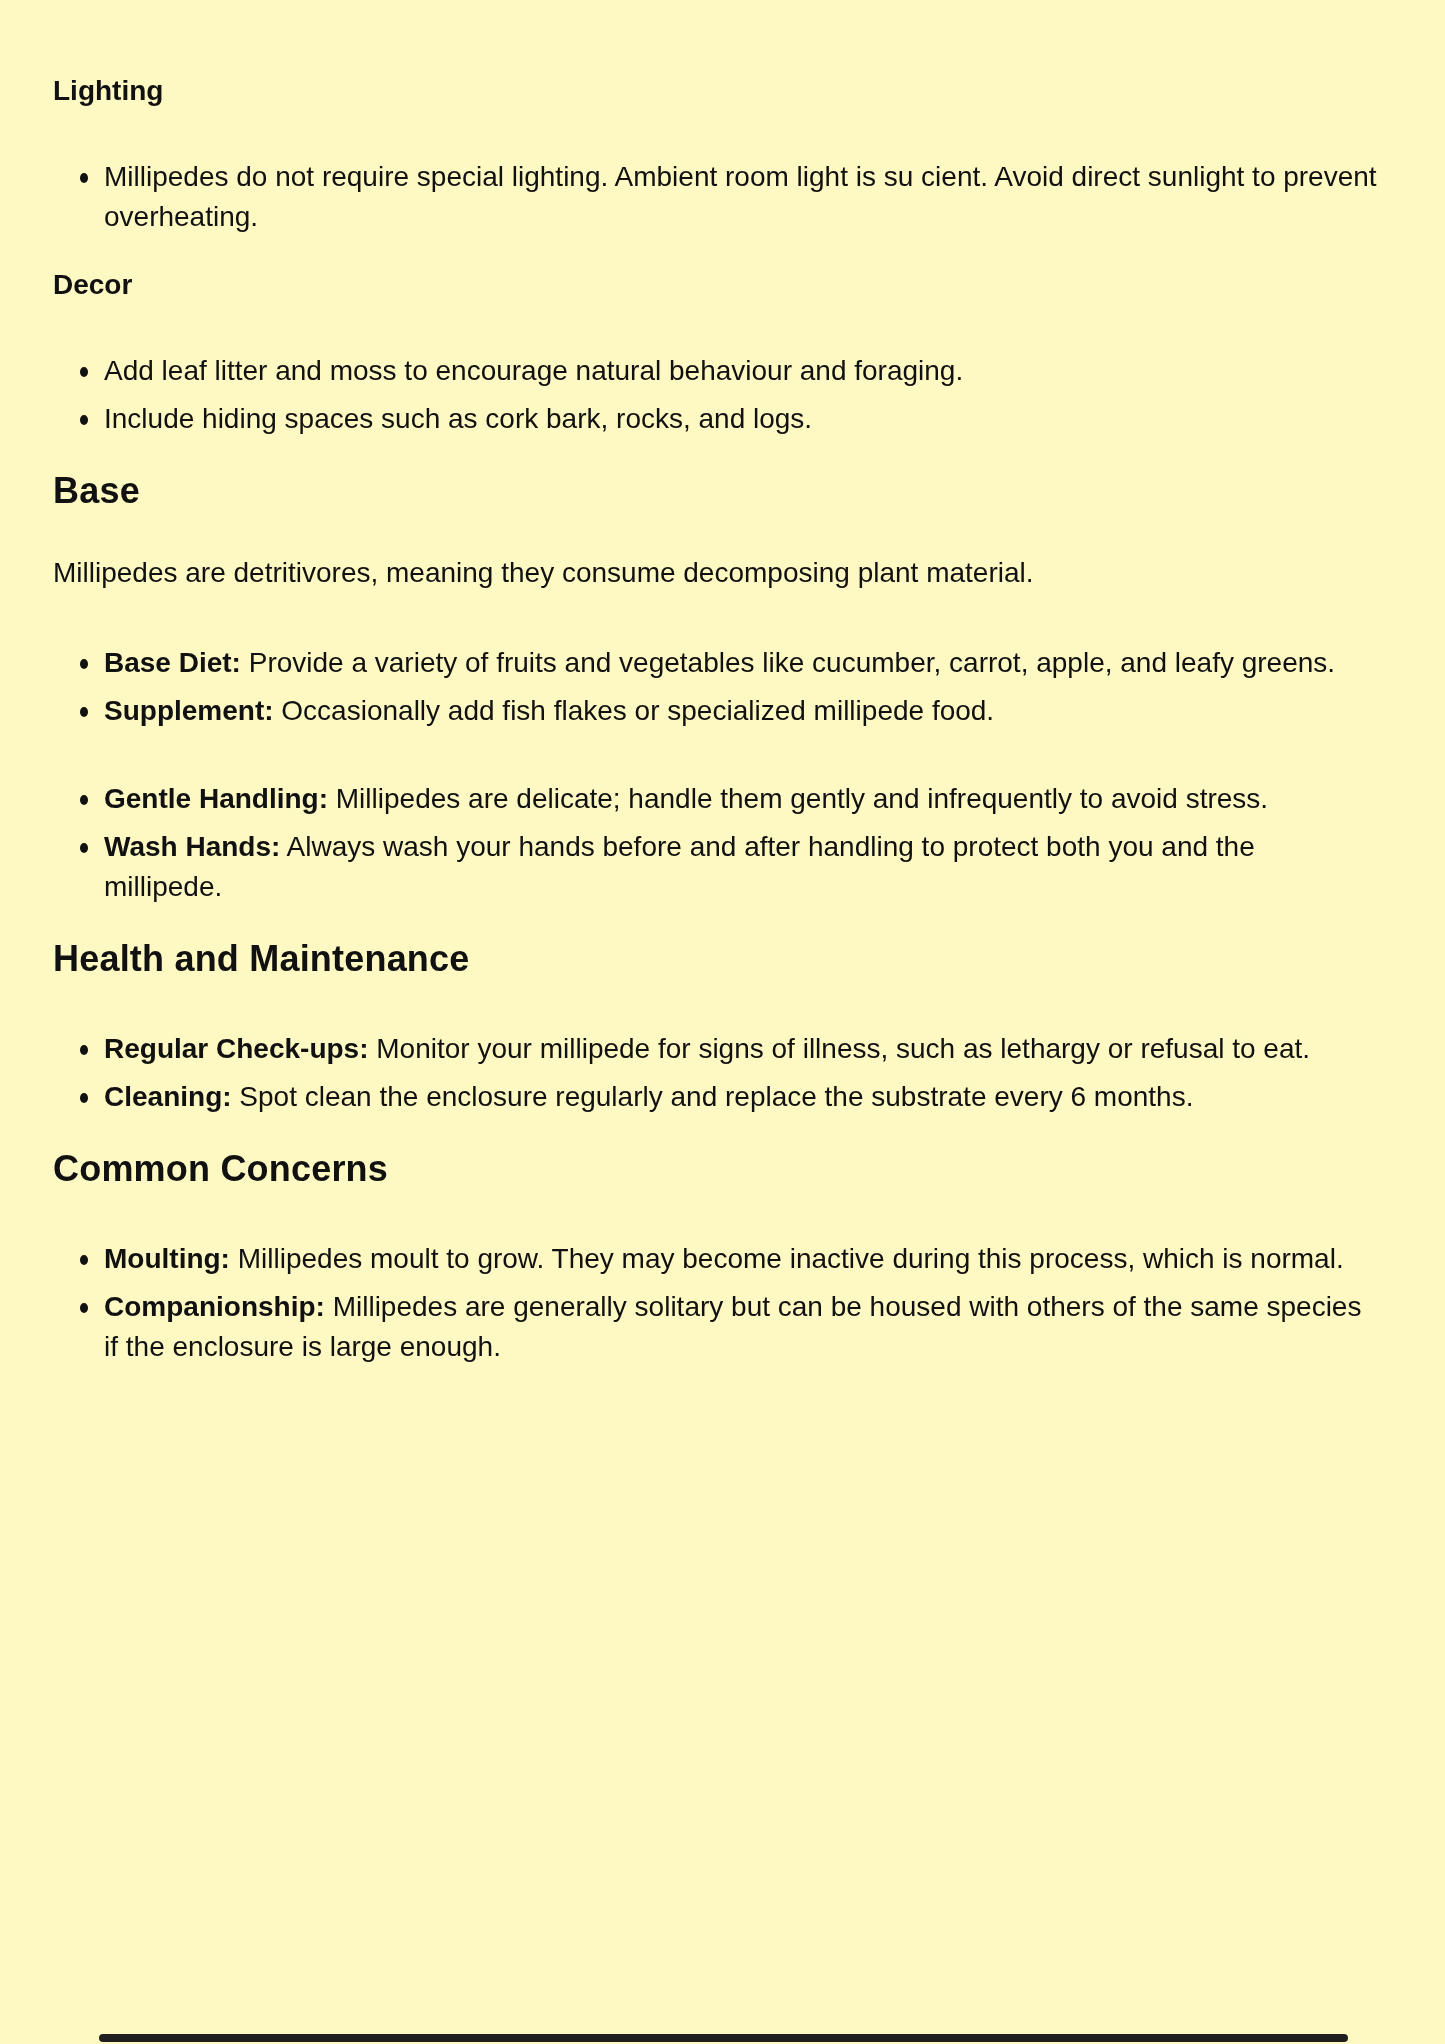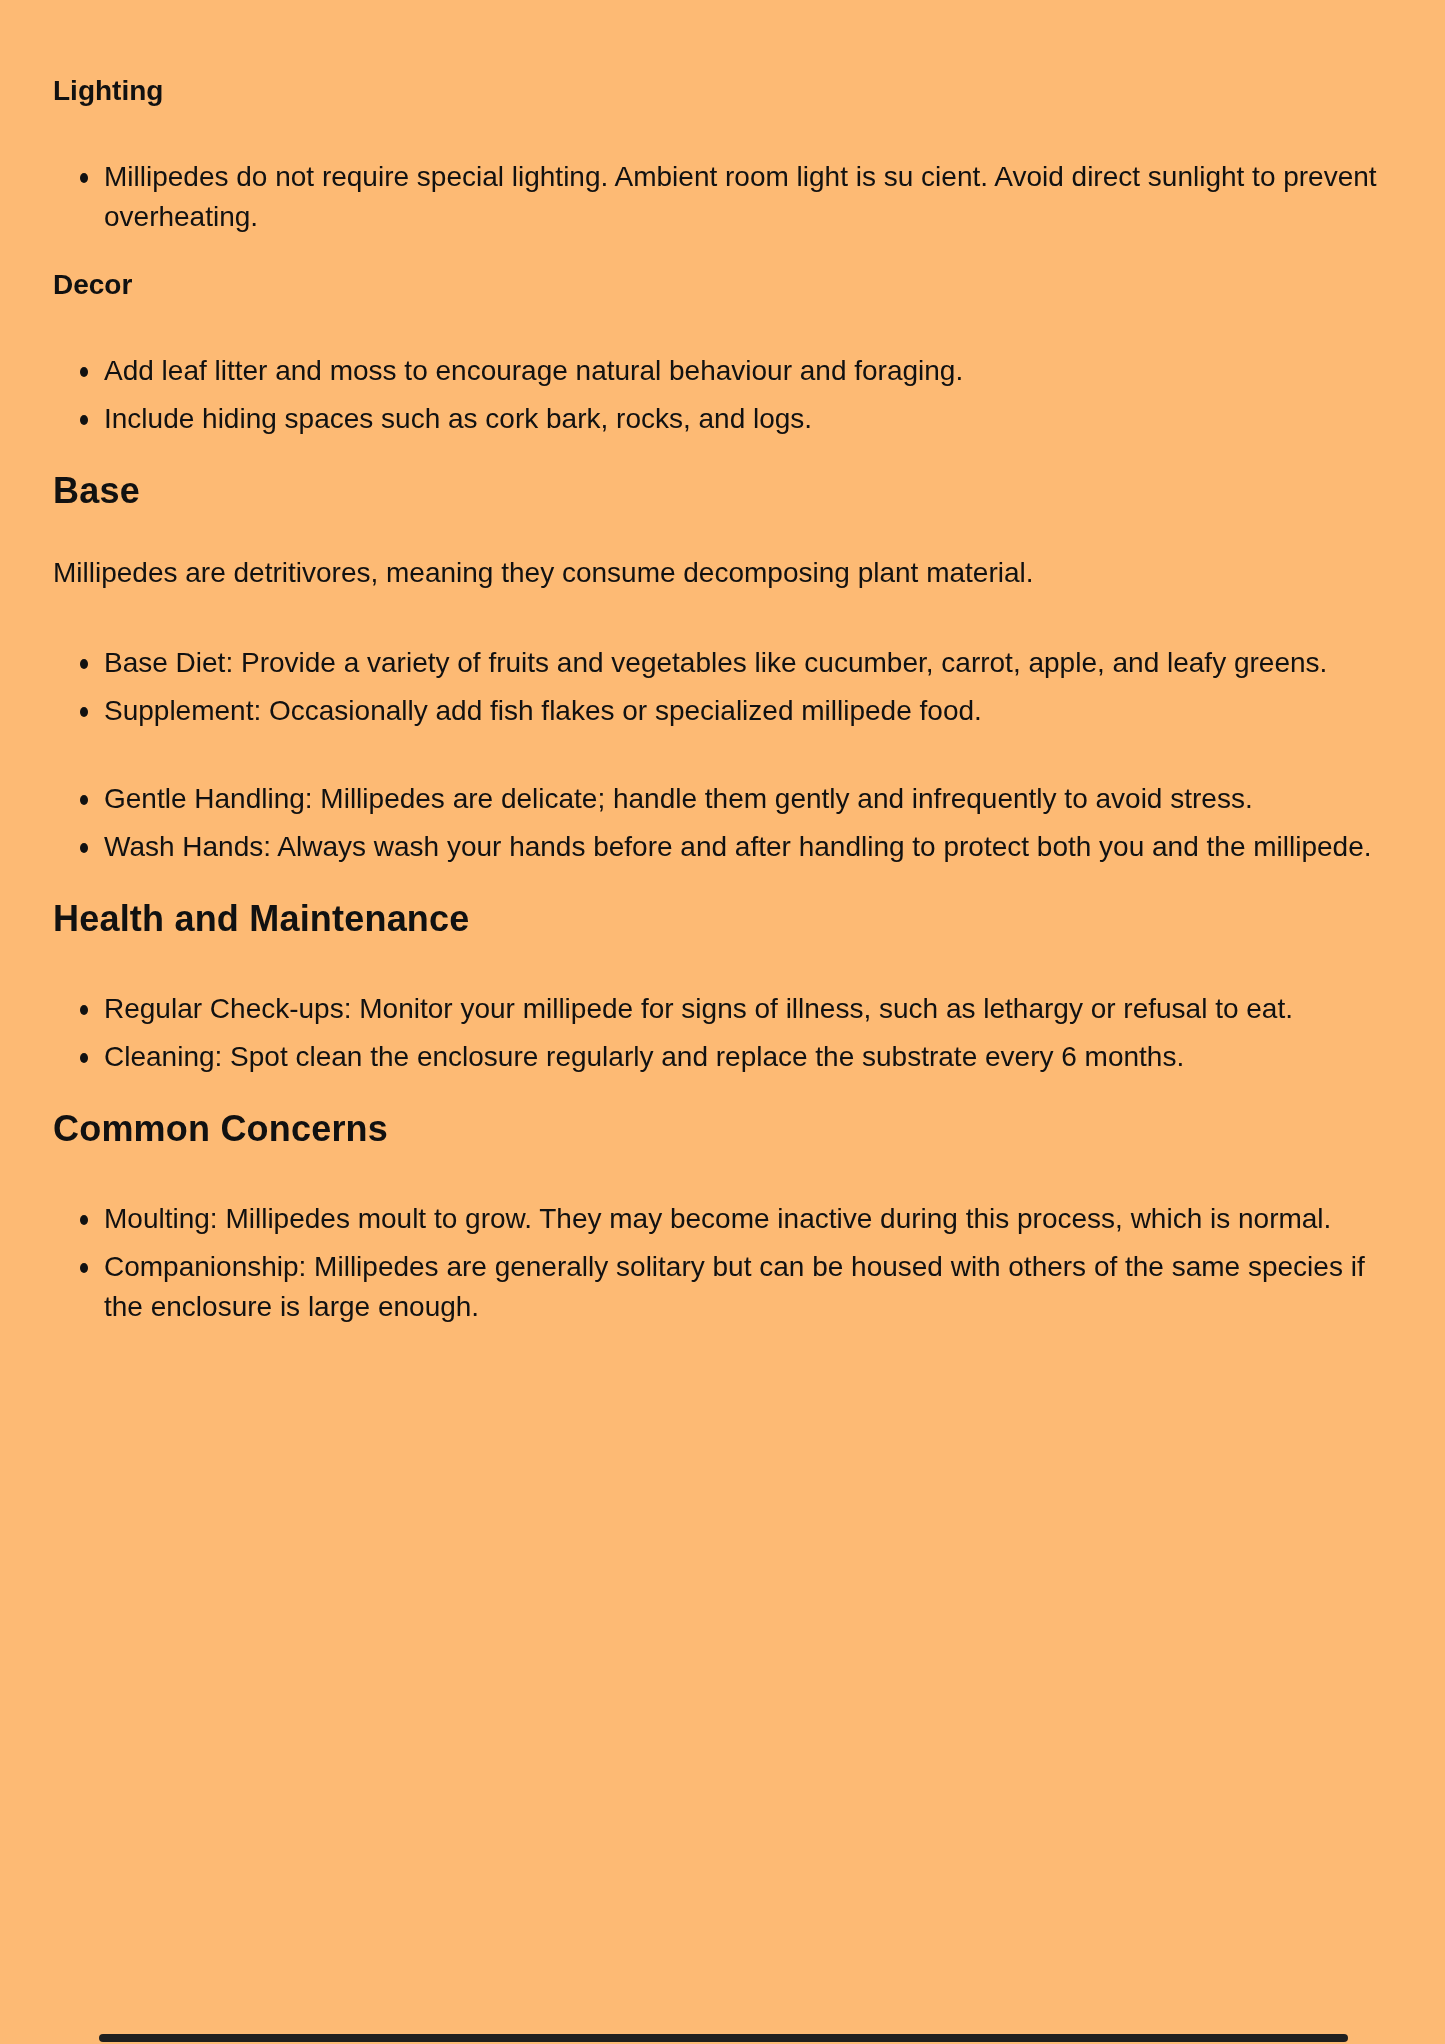--- a/index.html
+++ b/index.html
@@ -4,21 +4,21 @@
 <style>
   html, body {
     margin: 0;
     padding: 0;
     background: #ffffff;
   }
   .page {
     position: relative;
     width: 1445px;
     height: 2044px;
-    background: #fdba74;
+    background: #fef9c3;
     font-family: "Liberation Sans", "DejaVu Sans", sans-serif;
     color: #111111;
     box-sizing: border-box;
     padding: 73px 58px 0 53px;
     overflow: hidden;
   }
   .page > :first-child { margin-top: 0; }
   h2 {
     font-size: 36px;
     line-height: 44px;
@@ -53,21 +53,21 @@
   li::before {
     content: "";
     position: absolute;
     left: -24px;
     top: 16px;
     width: 8px;
     height: 10px;
     border-radius: 50%;
     background: #111111;
   }
-  .b { font-weight: normal; }
+  .b { font-weight: bold; }
   .hscrollbar {
     position: absolute;
     left: 99px;
     right: 97px;
     bottom: 2px;
     height: 8px;
     border-radius: 4px;
     background: #1f1f1f;
   }
 </style>

